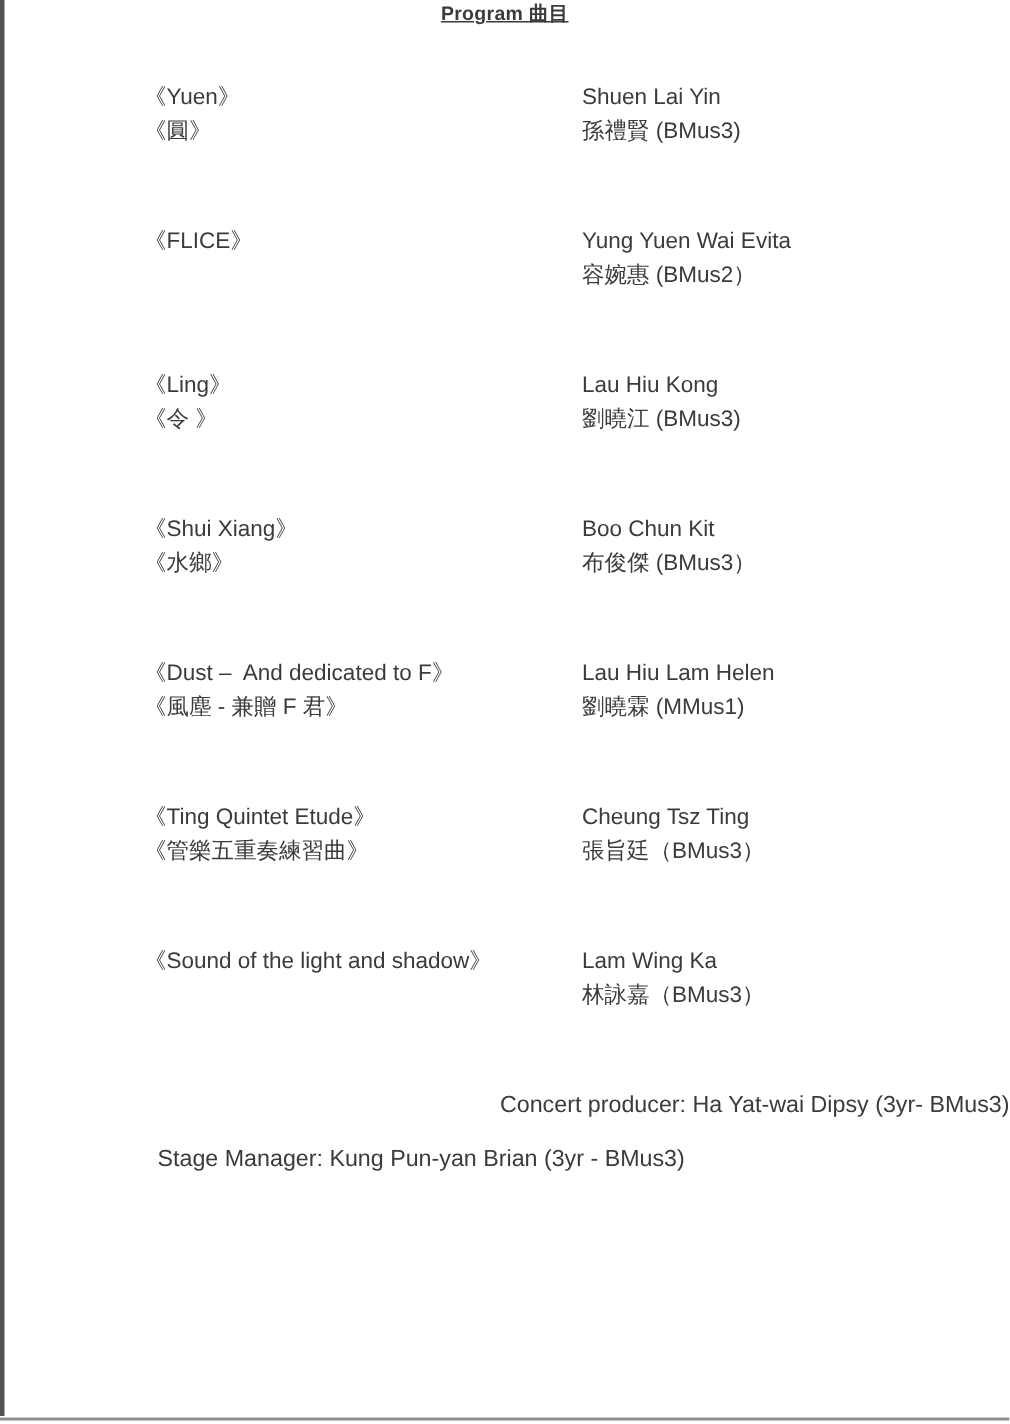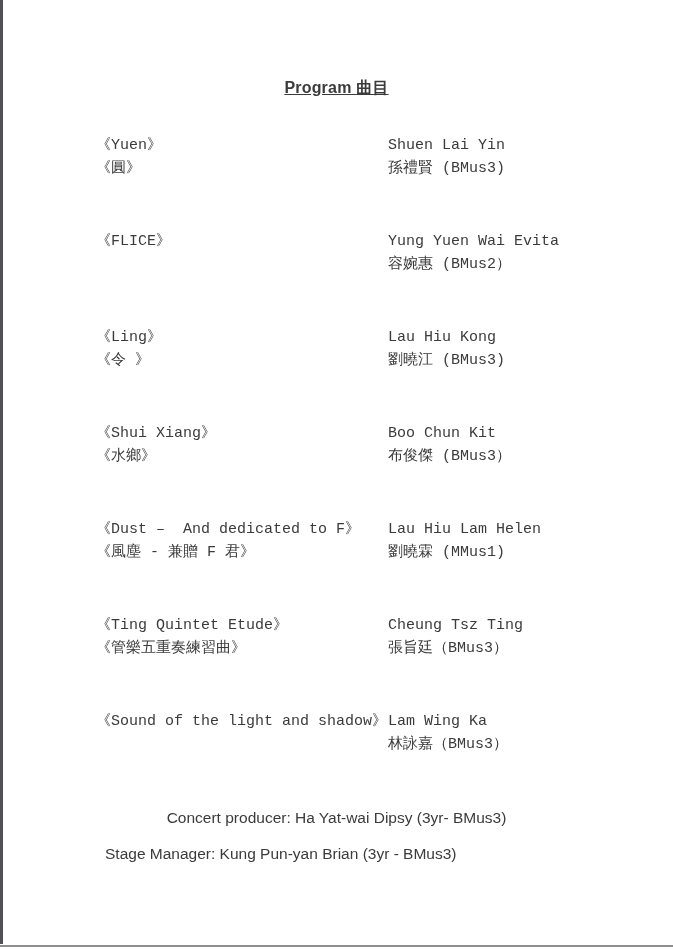--- a/index.html
+++ b/index.html
@@ -17,42 +17,41 @@
     width: 3px; height: 944px;
     background: #515156;
   }
   .edge-bottom {
     position: absolute; left: 0; top: 945px;
     width: 673px; height: 2px;
     background: #8f8f8f;
   }
   .title {
     margin: 0;
-    padding-top: 78px;
     text-align: center;
-    font-size: 16px;
+    font-size: 13px;
     font-weight: bold;
     letter-spacing: 0.2px;
   }
   .title .underlined {
     text-decoration: underline;
     white-space: pre;
   }
   .program-list { margin-top: 36px; }
   .entry {
     display: flex;
     margin-bottom: 51px;
     font-size: 15px;
     line-height: 22.5px;
   }
   .entry .piece  { margin-left: 96px; width: 292px; }
   .entry .composer { width: 275px; }
-  .line { min-height: 22.5px; white-space: pre-wrap; font-family: Liberation Mono, monospace; }
+  .line { min-height: 22.5px; white-space: pre-wrap; }
   .credits { font-size: 15.5px; line-height: 22px; }
-  .credit-producer { text-align: center; margin-top: 0; }
+  .credit-producer { text-align: right; margin-top: 0; }
   .credit-stage { margin-left: 105px; margin-top: 14px; }
 </style>
 </head>
 <body>
 
 <div class="edge-left"></div>
 <div class="edge-bottom"></div>
 
 <h1 class="title">
   <span class="underlined">Program 曲目</span>

